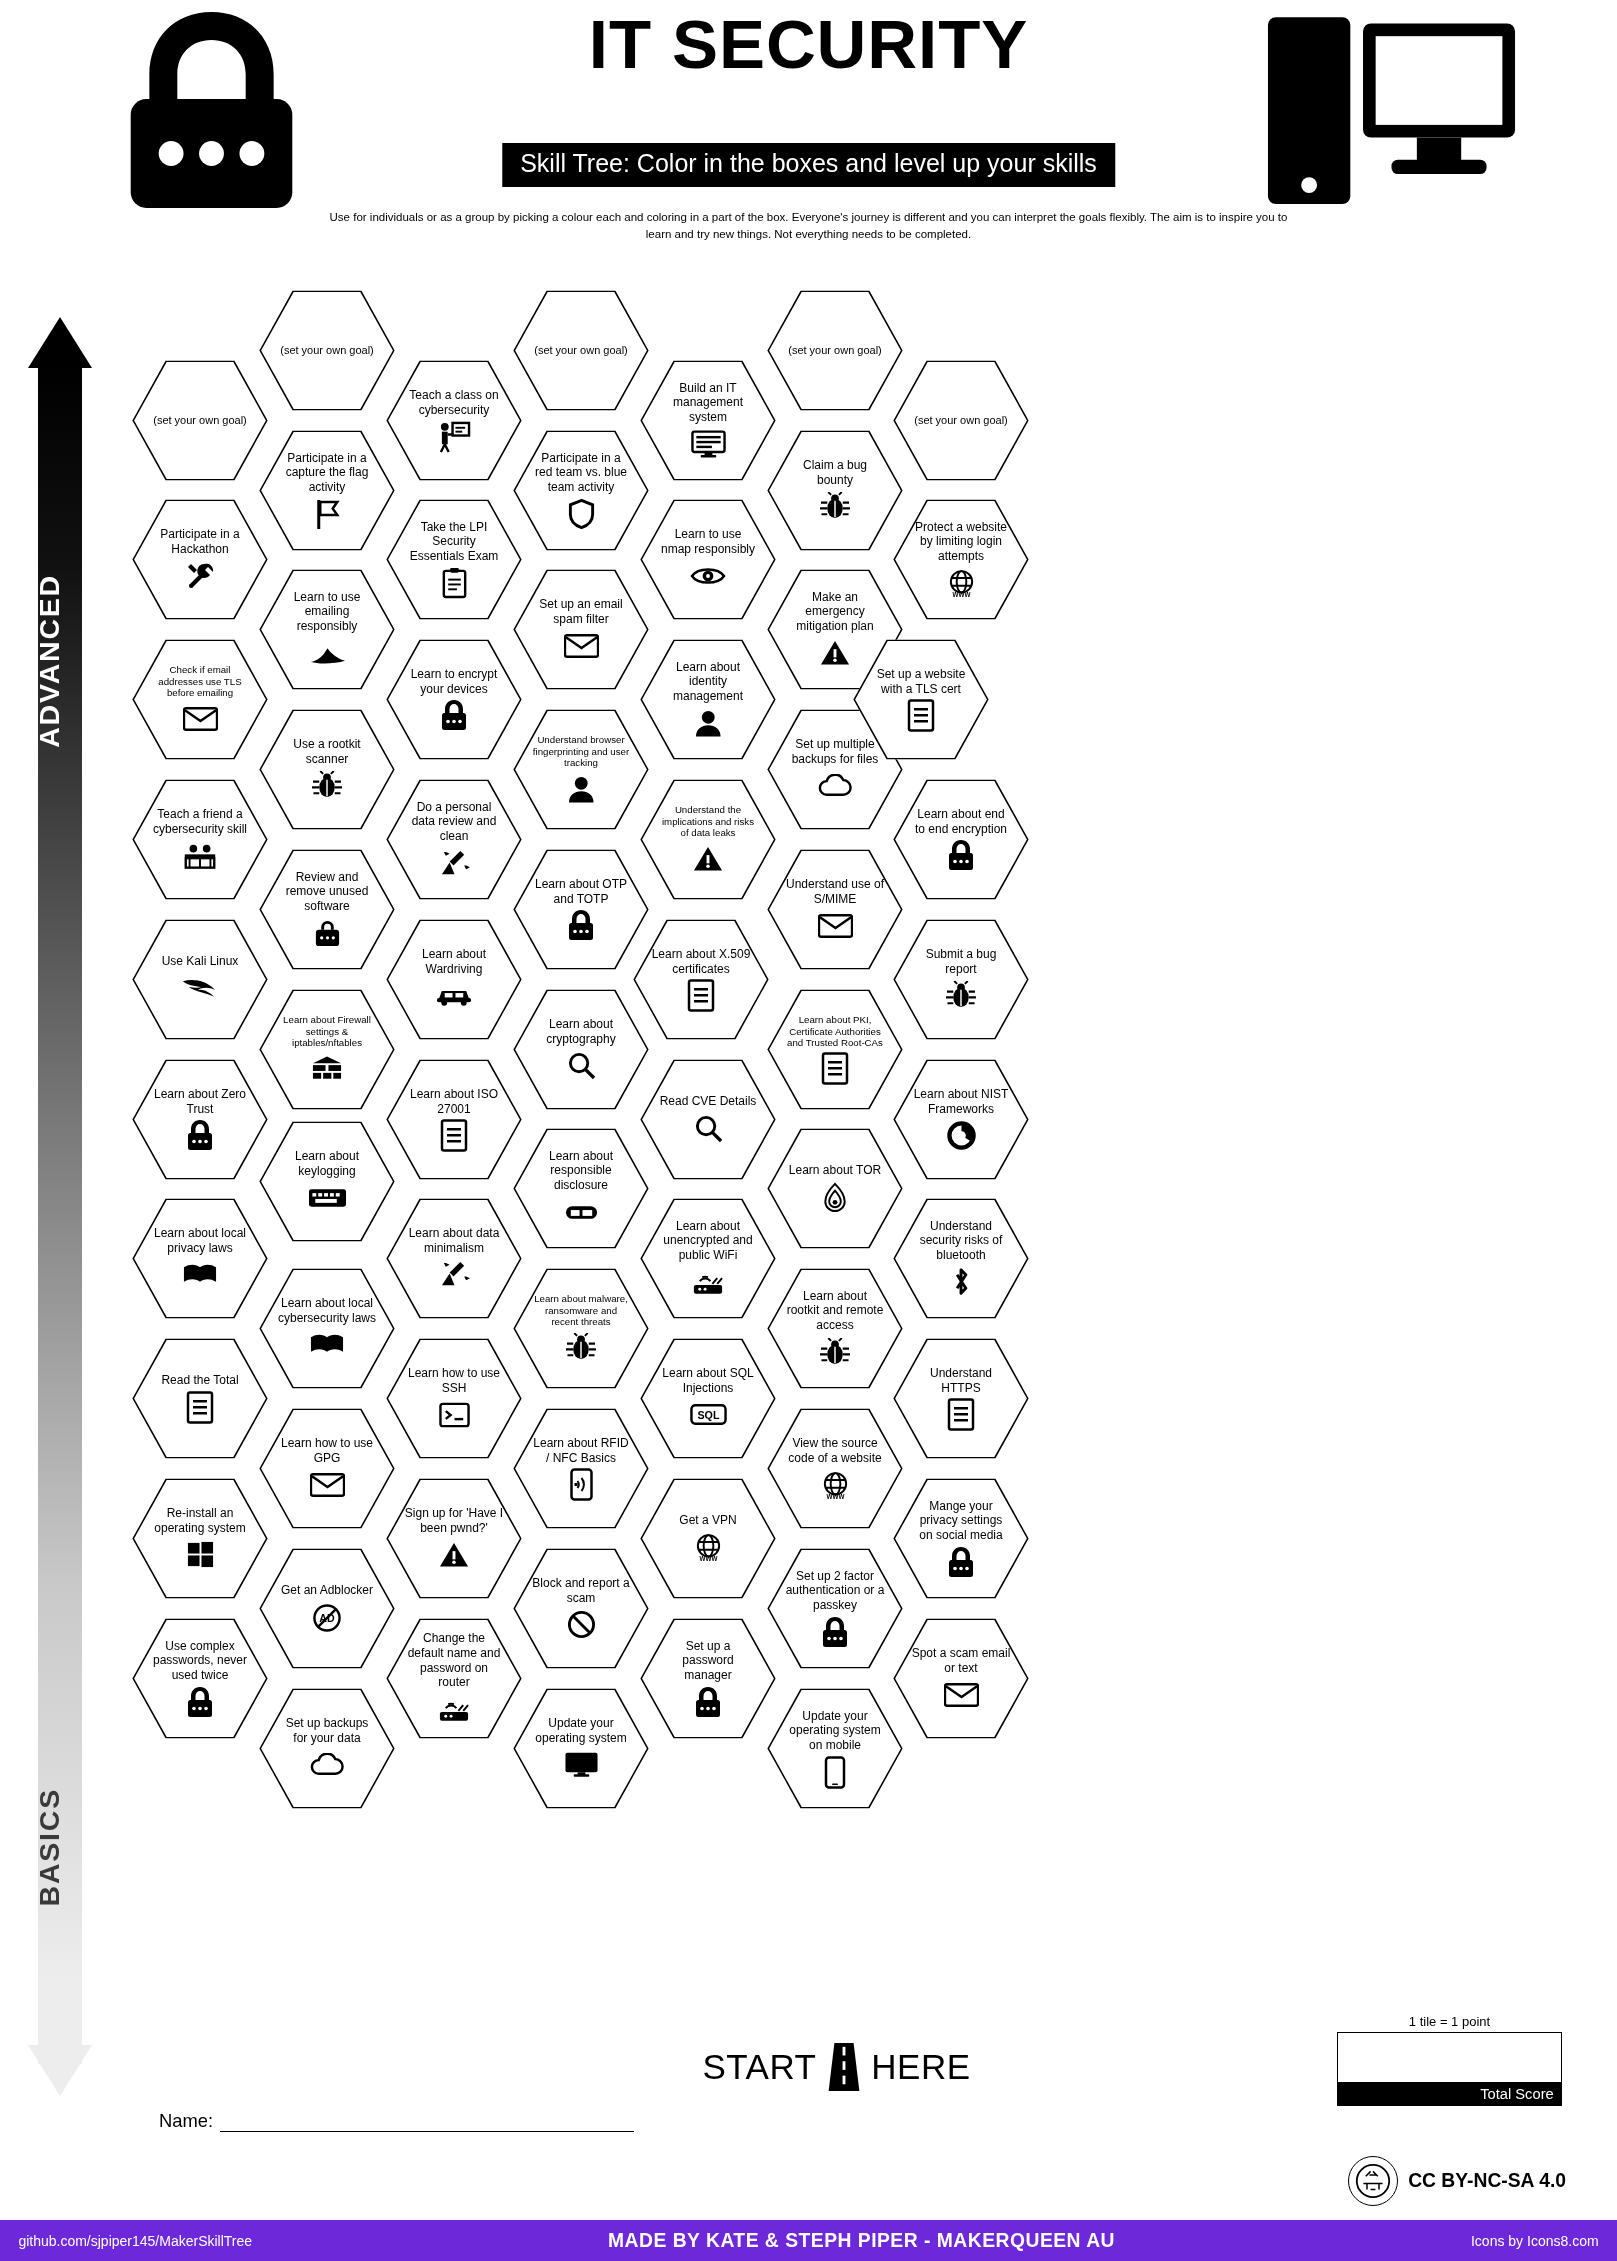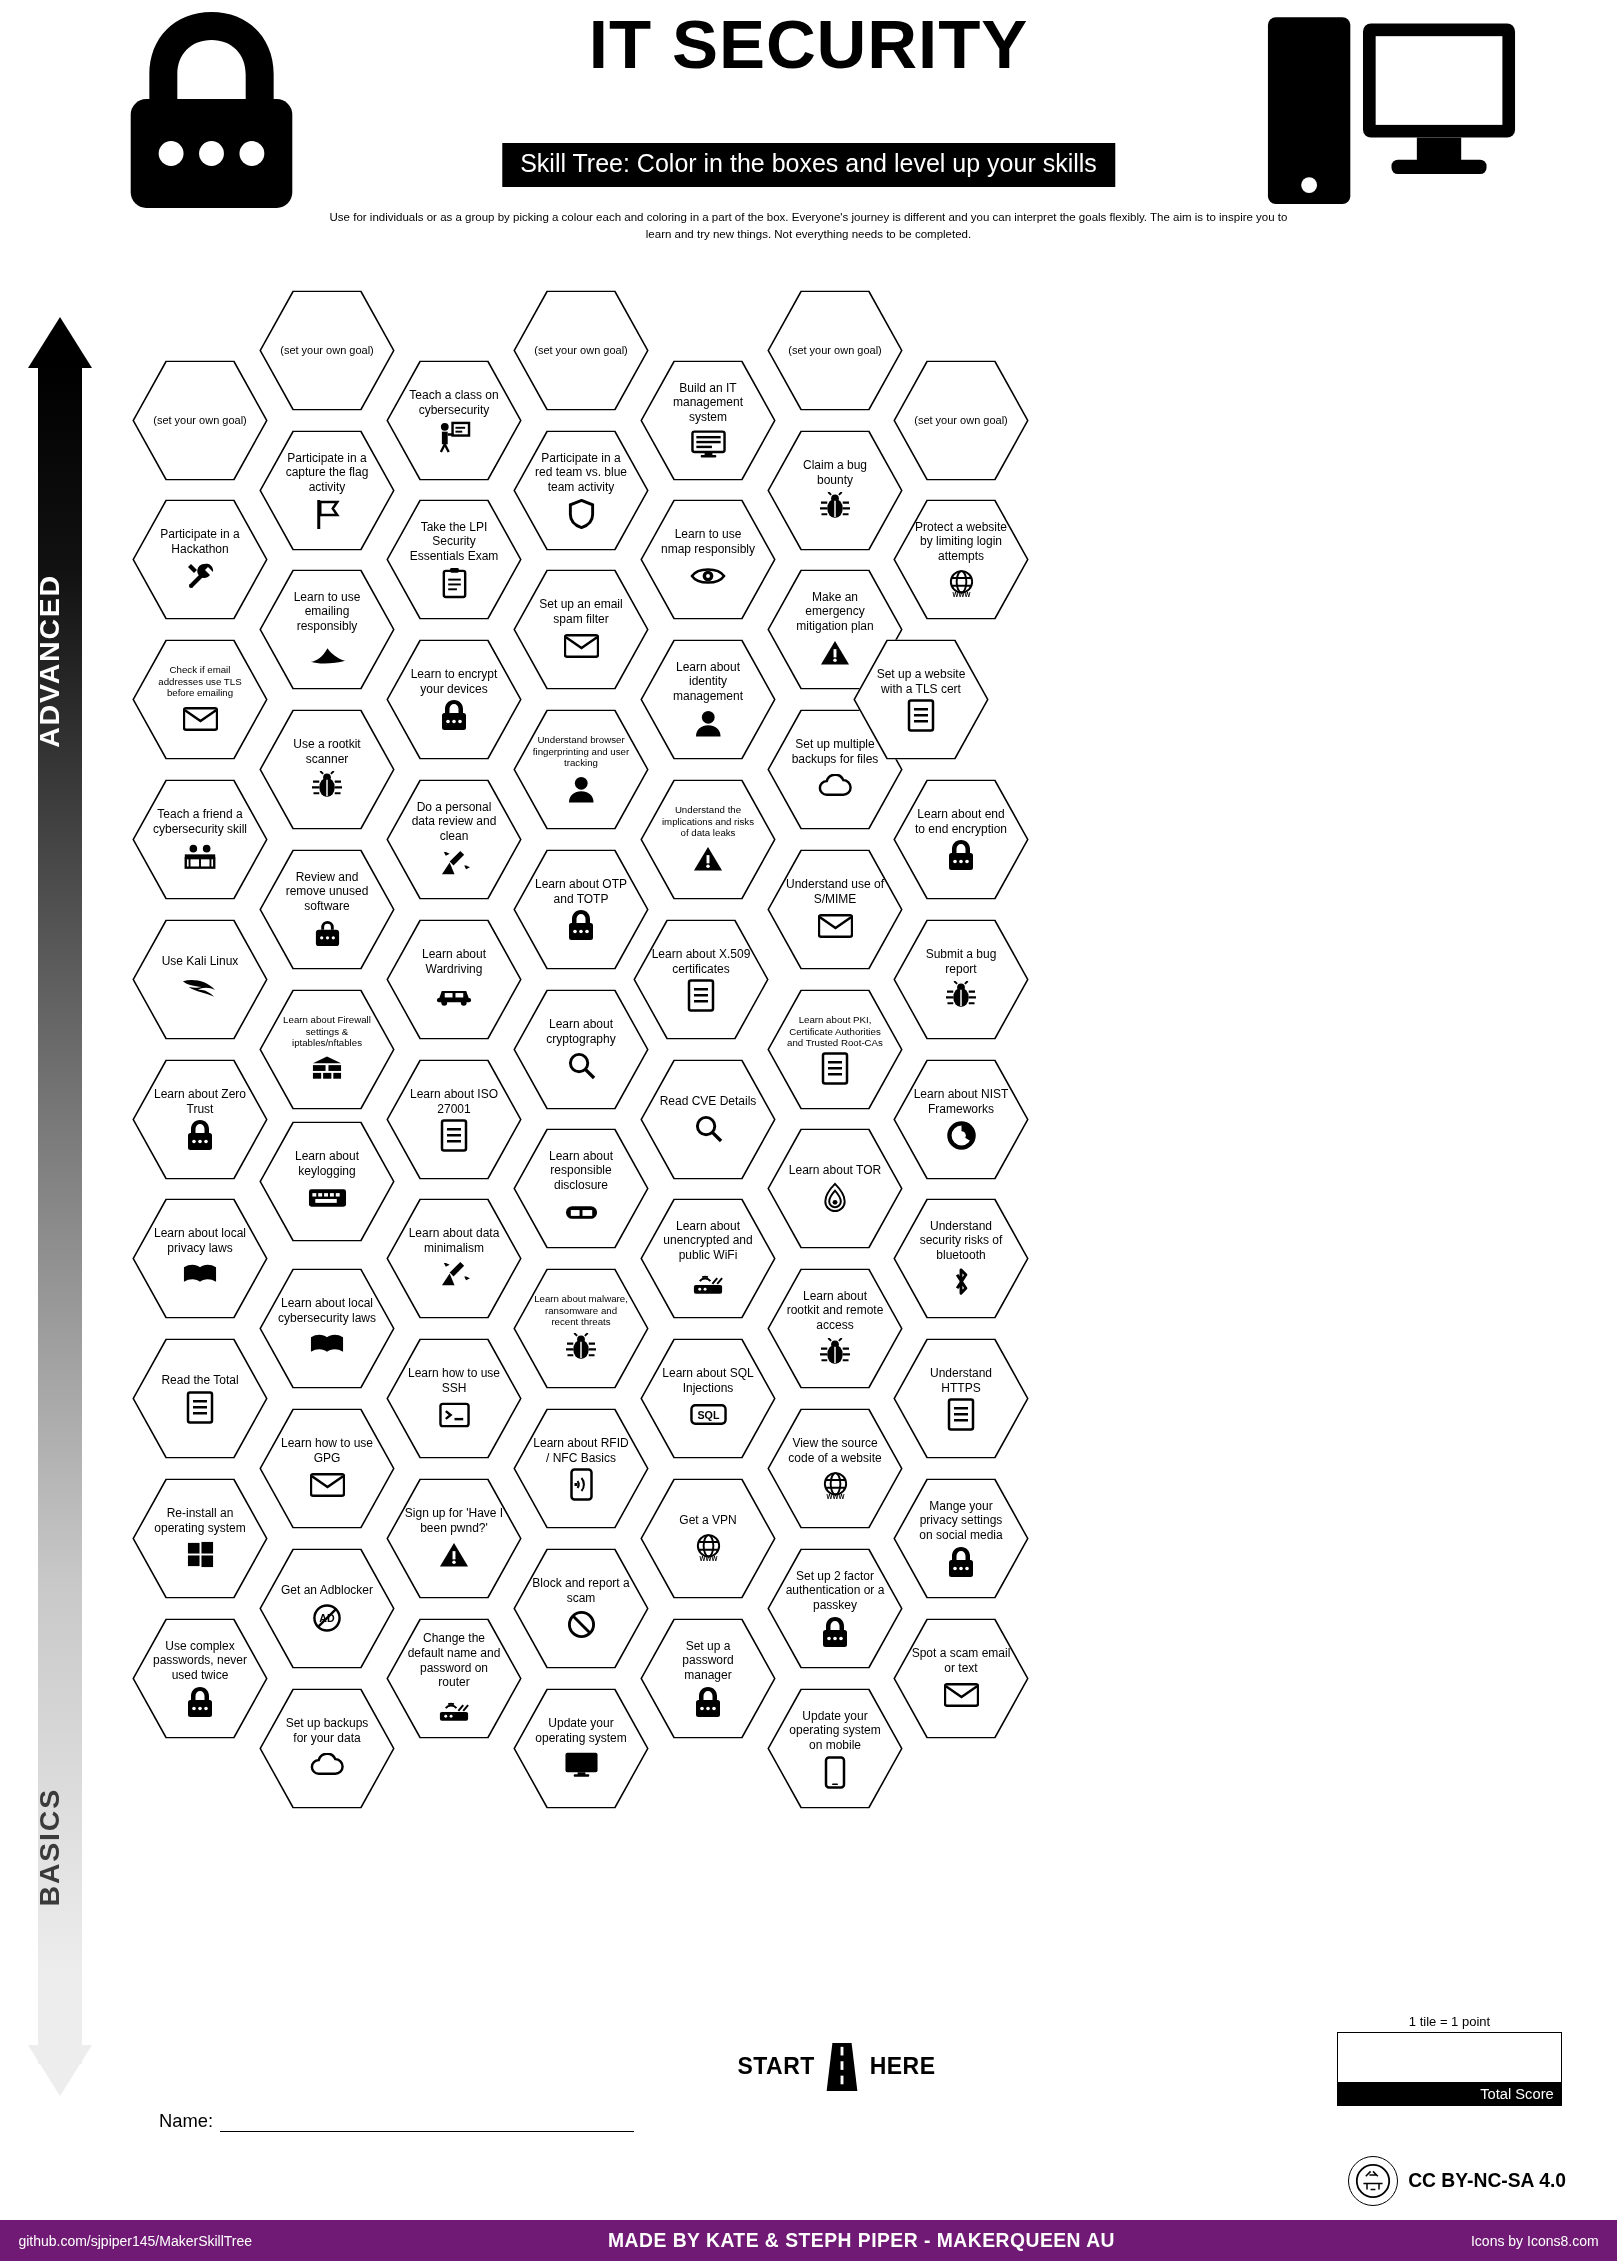--- a/index.html
+++ b/index.html
@@ -135,21 +135,21 @@
   .hex.goal .hex-label { font-size: 11px; }
 
   
   #start-here {
     position: absolute;
     left: 662px; top: 2041px;
     width: 349px; height: 51px;
     display: flex; align-items: center; justify-content: center;
     gap: 7.4px;
   }
-  .start-word { font-size: 23px; font-weight: bold; letter-spacing: 0.5px; }
+  .start-word { font-size: 35px; font-weight: normal; letter-spacing: 0.5px; }
   #road-icon { width: 40px; height: 48px; }
 
   
   #name-row {
     position: absolute; left: 159px; top: 2110px;
     display: flex; align-items: flex-end; gap: 6.4px;
   }
   #name-label { font-size: 18.4px; }
   #name-line { width: 414px; border-bottom: 1.8px solid #000; height: 4.6px; }
 
@@ -177,21 +177,21 @@
   #license-badge {
     width: 50px; height: 50px; border: 1.8px solid #000; border-radius: 50%;
     display:flex; align-items:center; justify-content:center; font-size: 21px;
   }
   #license-text { font-size: 19.3px; font-weight: bold; }
 
   
   #footer {
     position: absolute; left: 0; bottom: 0;
     width: 1617px; height: 41px;
-    background: #701a75; color: #fff;
+    background: #6d28d9; color: #fff;
     display: flex; align-items: center; justify-content: space-between;
     padding: 0 18.4px;
   }
   #footer-left { font-size: 14px; }
   #footer-center { font-size: 19.3px; font-weight: bold; letter-spacing: 0.5px; }
   #footer-right { font-size: 14px; }
 </style>
 </head>
 <body>
 

